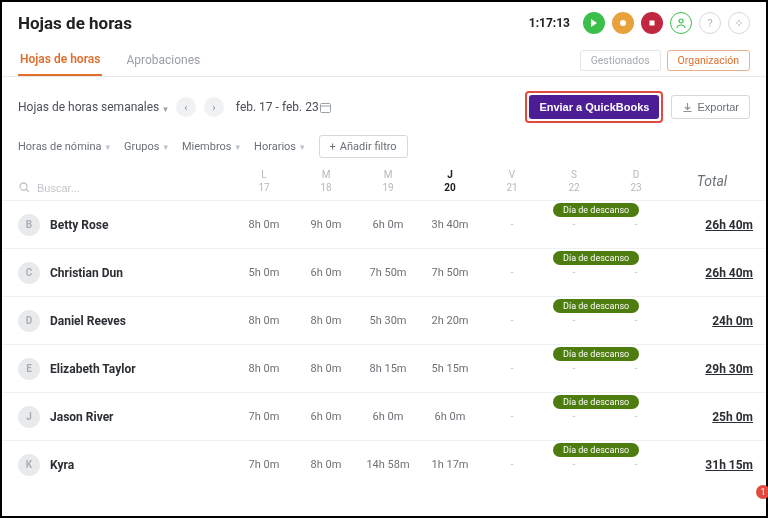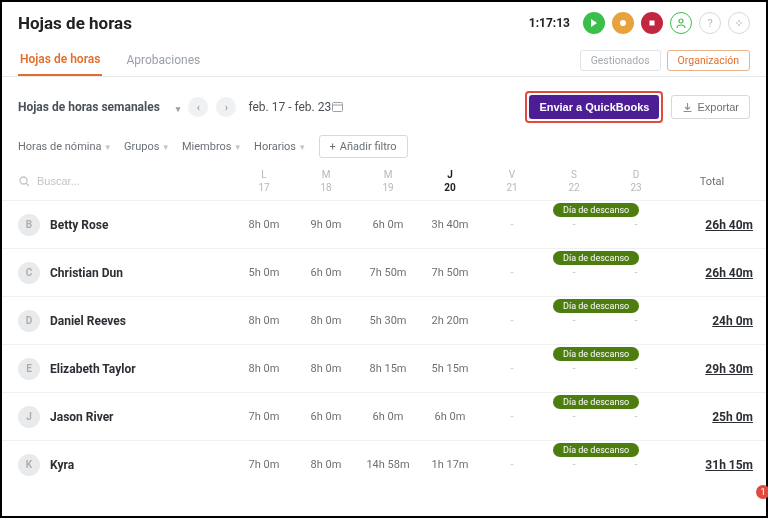--- a/index.html
+++ b/index.html
@@ -15,39 +15,39 @@
   .circ.red { background: #c1283f; }
   .circ.outline { background: #fff; border: 1.5px solid #3bbf4a; color: #3bbf4a; }
   .circ.gray { background: #fff; border: 1.5px solid #d6d9dc; color: #b5b9bd; }
   .tabbar { display: flex; align-items: center; border-bottom: 1px solid #e6e8ea; padding: 0 16px; margin-top: 6px; }
   .tab { padding: 8px 2px 8px 2px; margin-right: 22px; font-size: 12px; color: #9aa0a6; cursor: pointer; }
   .tab.active { color: #e26e2c; font-weight: 600; border-bottom: 2px solid #e26e2c; }
   .tabbar .spacer { flex: 1; }
   .chip { font-size: 10.5px; padding: 3px 10px; border: 1px solid #e8b28d; color: #e26e2c; border-radius: 3px; margin-left: 6px; cursor: pointer; }
   .chip.gray { border: 1px solid #e1e3e6; color: #a6abb0; }
   .toolbar { display: flex; align-items: center; padding: 14px 16px 8px 16px; }
-  .dd { display: flex; align-items: flex-end; font-size: 12px; font-weight: 700; color: #4b5056; cursor: pointer; gap: 12px; }
+  .dd { display: flex; align-items: flex-end; font-size: 12px; font-weight: 400; color: #4b5056; cursor: pointer; }
   .caret { margin-left: 4px; font-size: 9px; color: #9aa0a6; }
   .navcirc { width: 20px; height: 20px; border-radius: 50%; background: #f0f1f3; display: flex; align-items: center; justify-content: center; margin-left: 8px; color: #8c9196; font-size: 11px; cursor: pointer; }
-  .daterange { margin-left: 12px; font-size: 12px; color: #4b5056; display: flex; align-items: flex-start; }
+  .daterange { margin-left: 12px; font-size: 12px; color: #4b5056; display: flex; align-items: flex-end; }
   .toolbar .spacer { flex: 1; }
   .btn-qb { background: #4c1d95; color: #fff; font-size: 11px; font-weight: 600; padding: 6px 10px; border-radius: 3px; cursor: pointer; border: none; }
   .qb-highlight { border: 2px solid #e04a3f; padding: 2px; border-radius: 4px; display: inline-flex; }
   .btn-export { border: 1px solid #d6d9dc; background: #fff; font-size: 11px; color: #6b7177; padding: 5px 10px; border-radius: 3px; margin-left: 8px; display: inline-flex; align-items: center; gap: 4px; cursor: pointer; }
   .filters { display: flex; align-items: center; padding: 4px 16px 10px 16px; gap: 14px; }
   .fdd { font-size: 11px; color: #6b7177; display: flex; align-items: center; cursor: pointer; }
   .fdd .caret { color: #bfc3c8; }
   .addfilter { border: 1px solid #d6d9dc; border-radius: 3px; font-size: 11px; color: #6b7177; padding: 4px 10px; display: flex; align-items: center; gap: 4px; cursor: pointer; }
   .grid-head { display: grid; grid-template-columns: 215px repeat(7, 62px) 90px; padding: 0 16px 6px 16px; }
-  .search-cell { display: flex; align-items: center; gap: 6px; color: #b5b9bd; font-size: 11px; }
+  .search-cell { display: flex; align-items: flex-end; gap: 6px; color: #b5b9bd; font-size: 11px; }
   .search-cell input { border: none; outline: none; font-size: 11px; color: #6b7177; width: 130px; }
   .search-cell input::placeholder { color: #c1c5c9; }
   .dayhead { text-align: center; font-size: 10px; color: #b5b9bd; line-height: 1.3; }
   .dayhead.today .dletter, .dayhead.today .dnum { color: #222; font-weight: 700; }
-  .totalhead { text-align: right; font-size: 11px; color: #6b7177; display:flex; align-items:center; justify-content:center; }
+  .totalhead { text-align: right; font-size: 14px; color: #6b7177; display:flex; align-items:center; justify-content:center;font-style:italic; }
   .rows { overflow-y: auto; flex: 1; }
   .row { display: grid; grid-template-columns: 215px repeat(7, 62px) 90px; padding: 0 16px; border-top: 1px solid #eef0f2; height: 48px; position: relative; }
   .namecell { display: flex; align-items: center; gap: 10px; }
   .avatar { width: 22px; height: 22px; border-radius: 50%; background: #e8eaec; color: #a8adb3; display: flex; align-items: center; justify-content: center; font-size: 10px; font-weight: 600; }
   .pname { font-size: 12px; font-weight: 700; color: #2b2f34; }
   .cell { display: flex; align-items: center; justify-content: center; font-size: 11px; color: #6b7177; }
   .cell.today { font-weight: 400; }
   .cell.dash { color: #c5c9cd; }
   .restpill { position: absolute; top: 2px; background: #4d7c0f; color: #fff; font-size: 9px; padding: 2px 10px; border-radius: 8px; white-space: nowrap; }
   .totcell { display: flex; align-items: center; justify-content: flex-end; font-size: 12px; font-weight: 700; color: #2b2f34; padding-right: 4px; text-decoration: underline; }

